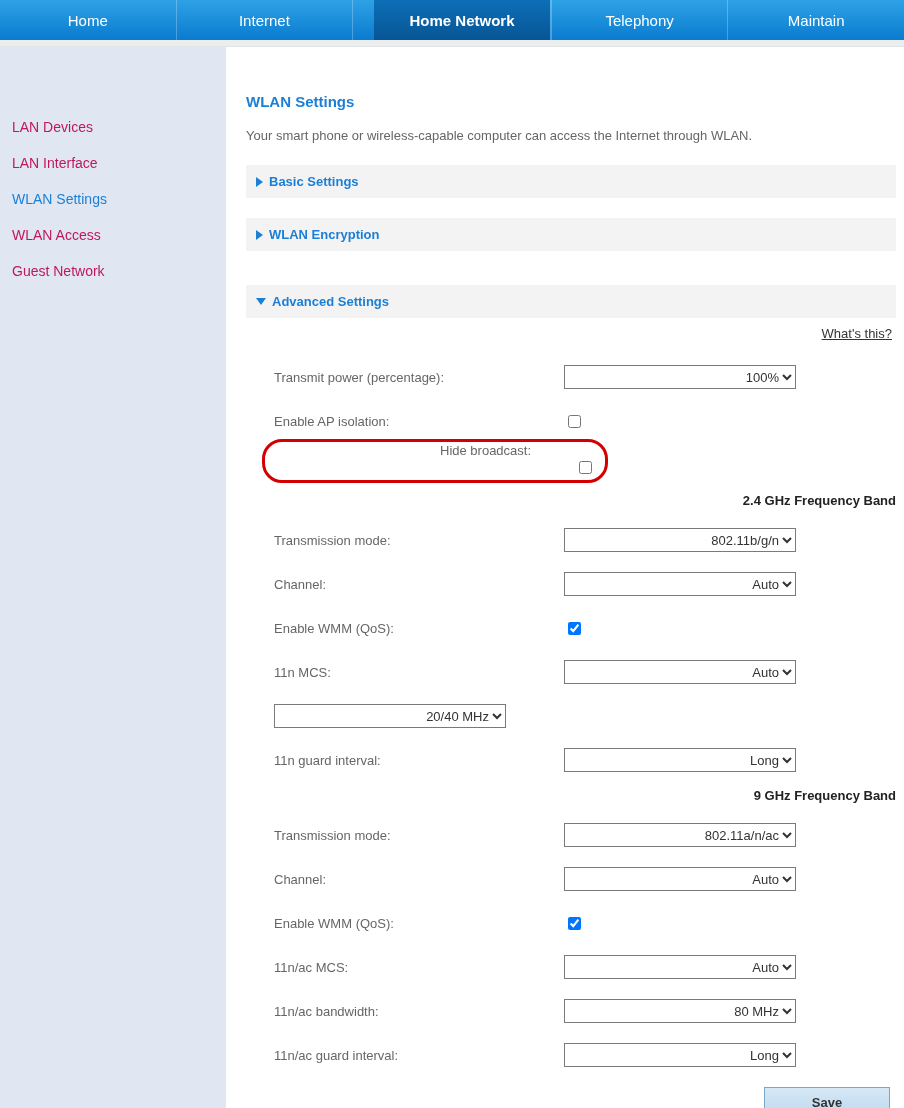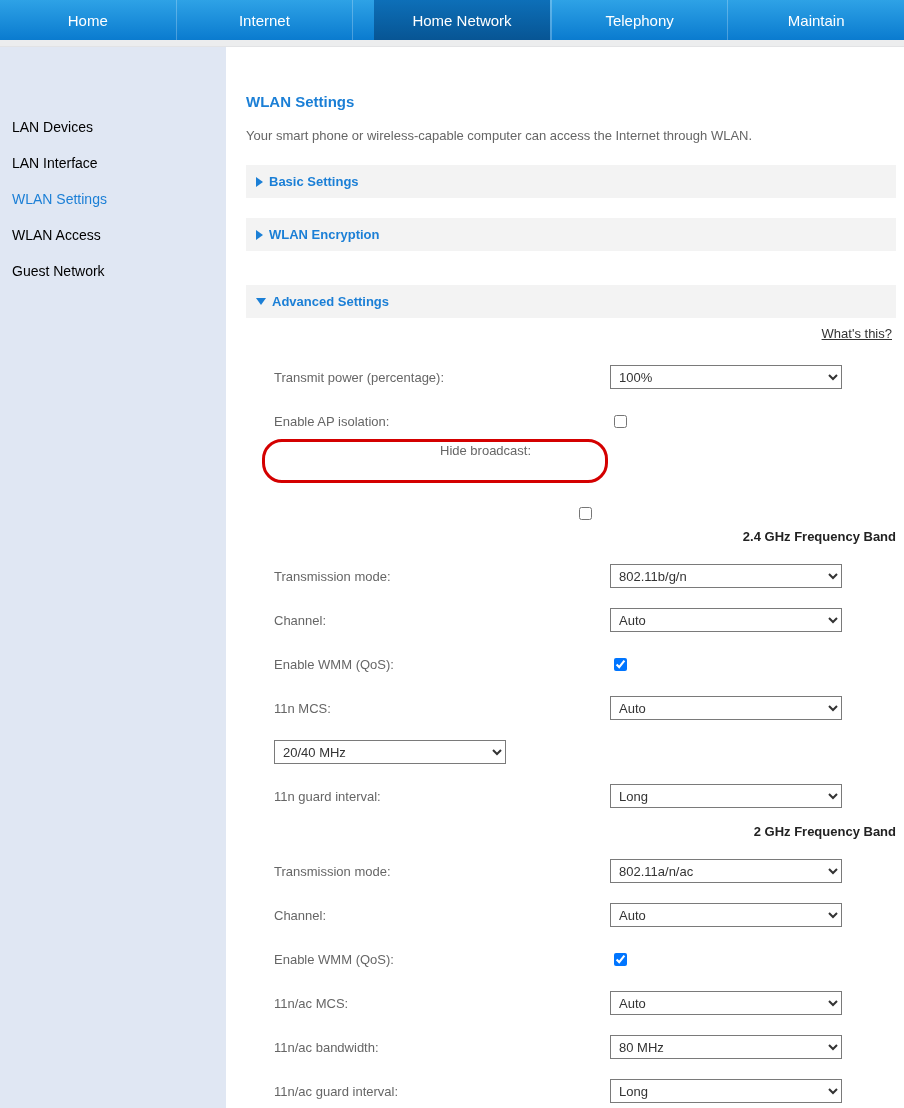--- a/index.html
+++ b/index.html
@@ -26,21 +26,21 @@
     color: #fff;
     cursor: pointer;
     position: relative;
   }
   .topnav .sep {
     width: 1px;
     background: rgba(255,255,255,0.25);
   }
   .topnav .tab.active {
     background: linear-gradient(#0d6fb8, #075594);
-    font-weight: normal;
+    font-weight: bold;
     margin-left: 21px;
   }
   .subbar {
     height: 6px;
     background: #ecedee;
     border-bottom: 1px solid #e2e3e5;
   }
   
   .wrap {
     display: flex;
@@ -48,21 +48,21 @@
   }
   .sidebar {
     width: 226px;
     min-width: 226px;
     background: #e0e7f3;
     padding-top: 62px;
     box-sizing: border-box;
   }
   .sidebar .item {
     padding: 10px 12px;
-    color: #000000;
+    color: #be185d;
     font-size: 14px;
     cursor: pointer;
   }
   .sidebar .item.active {
     color: #1b7fd6;
   }
   .main {
     flex: 1;
     padding: 32px 8px 20px 20px;
     box-sizing: border-box;
@@ -114,21 +114,20 @@
     text-decoration: underline;
     font-size: 13px;
     cursor: pointer;
   }
   
   .form { padding-left: 28px; }
   .row {
     display: flex;
     align-items: center;
     min-height: 44px;
-    gap: 46px;
   }
   .row .lbl {
     width: 290px;
     color: #666;
     font-size: 13px;
   }
   .row .ctl { flex: 1; }
   .band-head {
     font-weight: bold;
     color: #222;
@@ -137,20 +136,21 @@
     text-align: right;
   }
   select.sel {
     width: 232px;
     height: 24px;
     border: 1px solid #7a7a7a;
     background: #fff;
     font-size: 13px;
     color: #333;
     padding-left: 4px;
+    text-align: right;
   }
   input[type="checkbox"].cb {
     width: 13px;
     height: 13px;
   }
   
   .highlight-wrap {
     position: relative;
     flex-direction: column;
   }
@@ -306,21 +306,21 @@
 
       <div class="row">
         <div class="lbl">11n guard interval:</div>
         <div class="ctl">
           <select class="sel">
             <option>Long</option>
           </select>
         </div>
       </div>
 
-      <div class="band-head">2 GHz Frequency Band</div>
+      <div class="band-head">9 GHz Frequency Band</div>
 
       <div class="row">
         <div class="lbl">Transmission mode:</div>
         <div class="ctl">
           <select class="sel">
             <option>802.11a/n/ac</option>
           </select>
         </div>
       </div>
 

